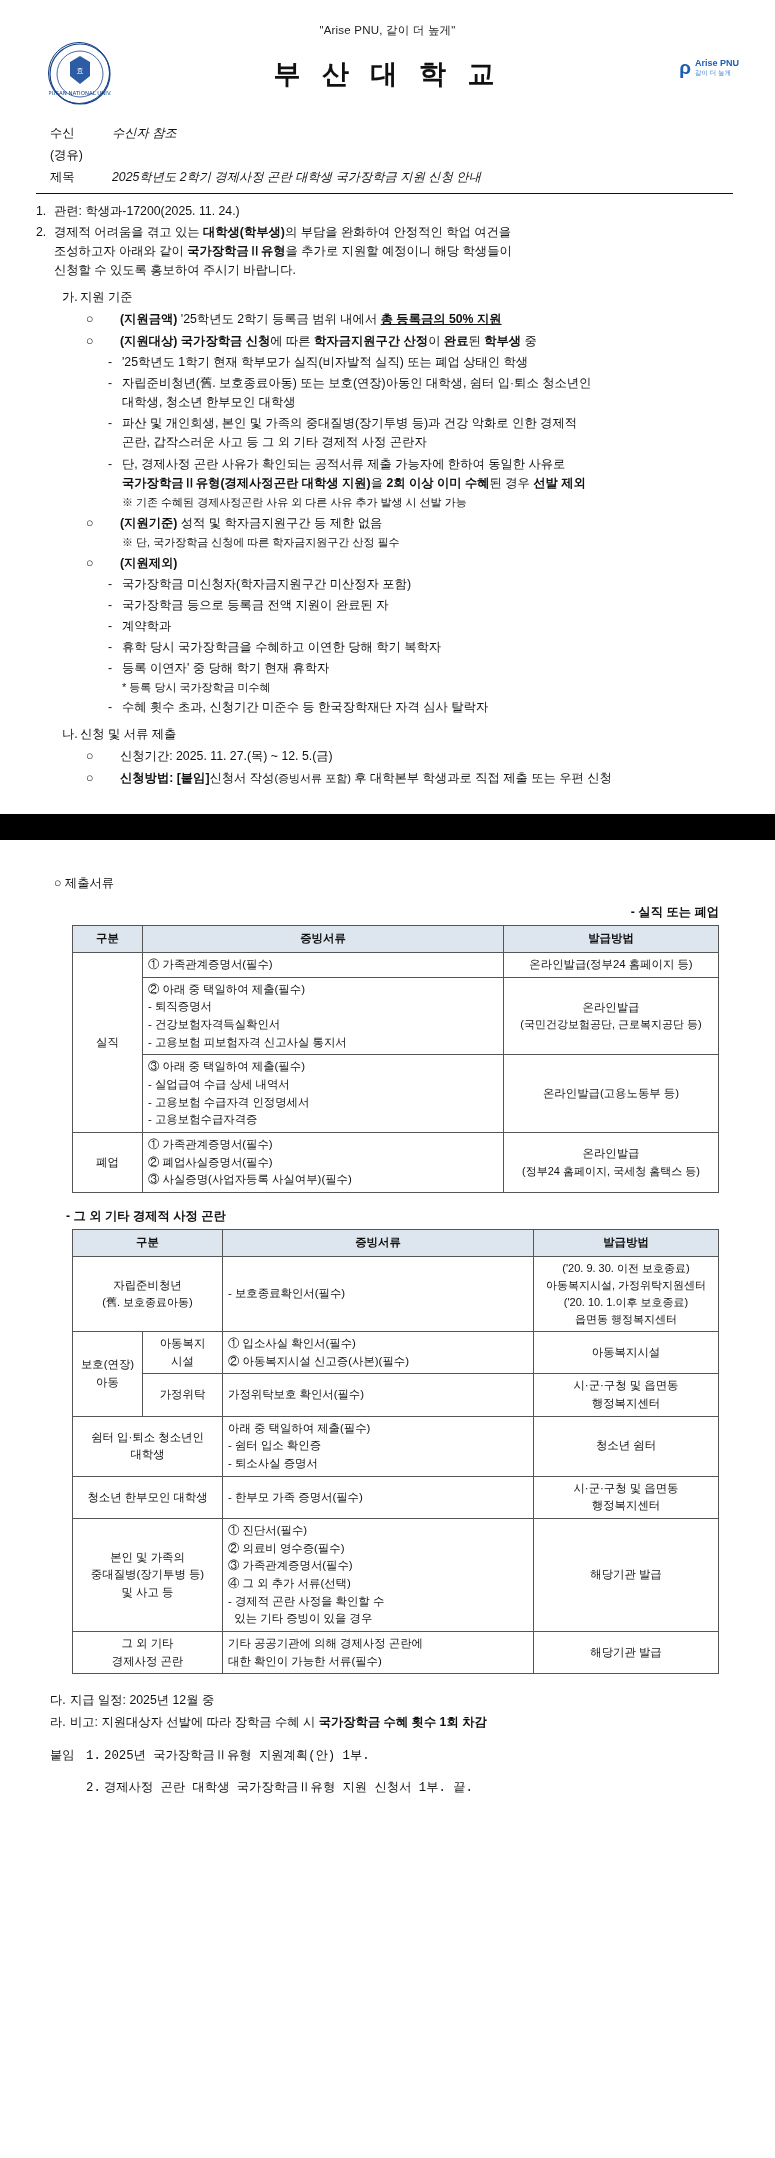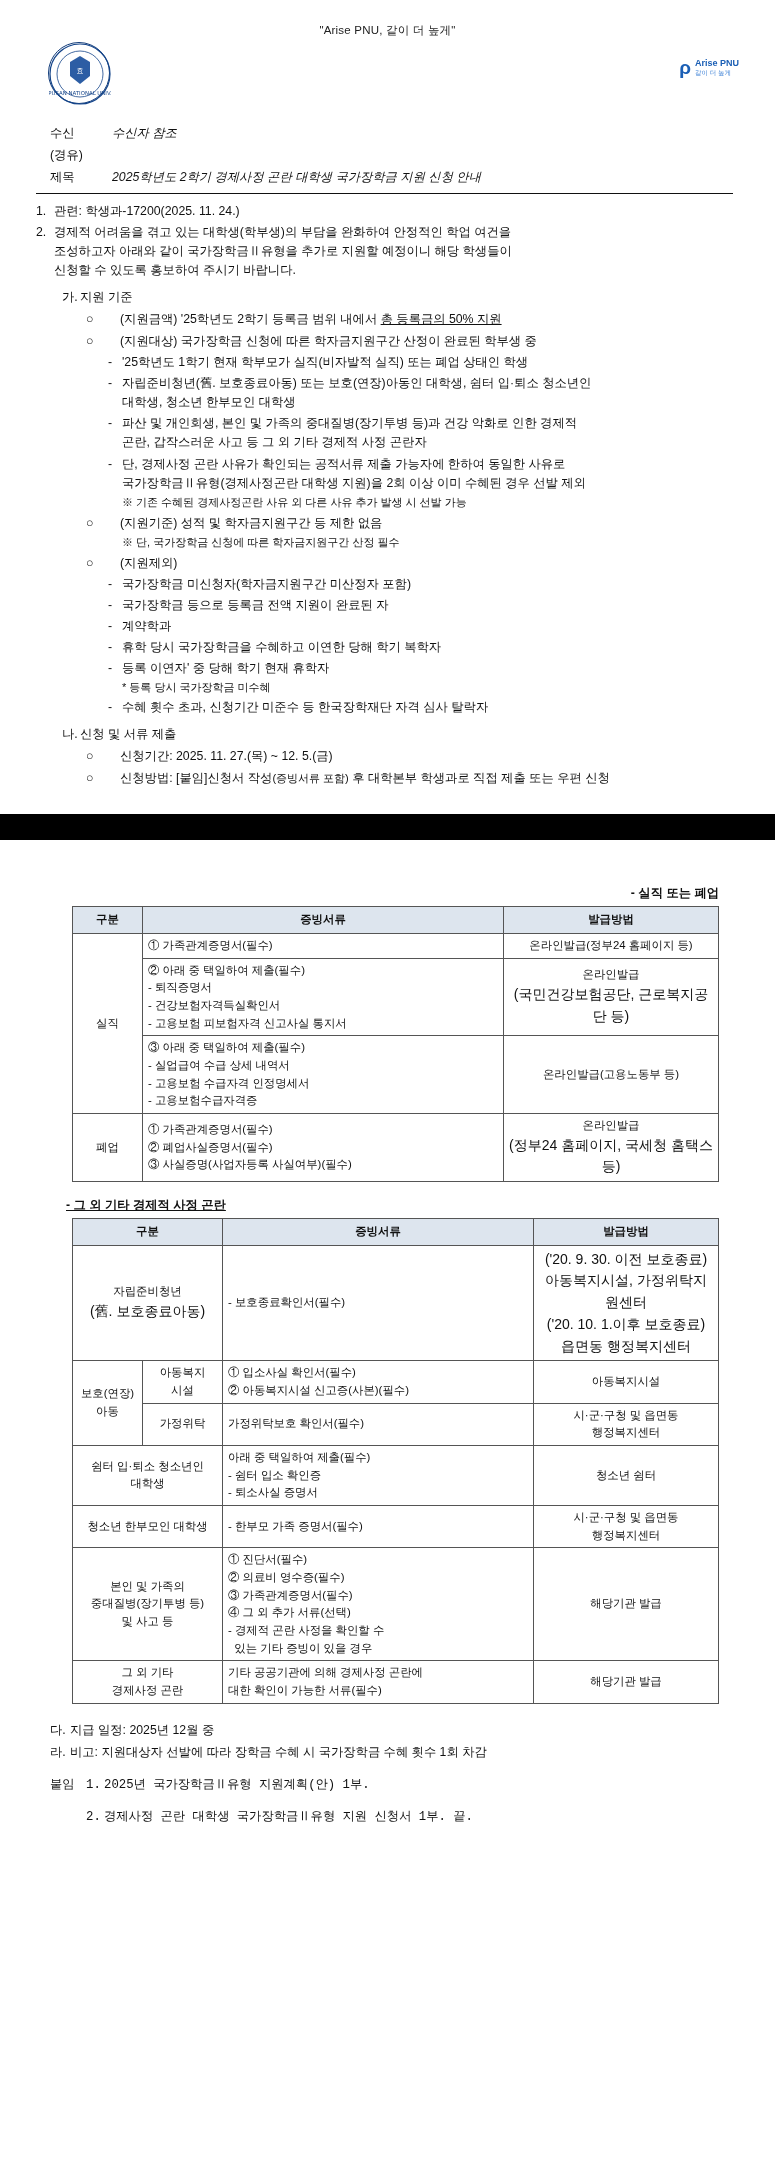--- a/index.html
+++ b/index.html
@@ -124,21 +124,21 @@
   }
   .lvl4 > .num { width: 14px; flex: none; }
   .lvl4 > .txt { flex: 1; }
 
   .note {
     margin-left: 86px;
     font-size: 11px;
     color: #111;
     margin-top: 1px;
   }
-  b, .b { font-weight: normal; }
+  b, .b { font-weight: bold; }
   .u { text-decoration: underline; }
   .sm { font-size: 11px; }
 
   
   .page-break {
     height: 26px;
     background: #000;
     margin: 26px 0 0 0;
   }
   .gap-after-break { height: 34px; }
@@ -156,21 +156,21 @@
     vertical-align: middle;
   }
   thead th {
     background: #dde5ee;
     text-align: center;
     font-weight: bold;
     padding: 4px 5px;
   }
   td.c { text-align: center; }
   .li { display: block; }
-  .tiny { font-size: 14px; }
+  .tiny { font-size: 11px; }
   .sub-head {
     margin: 10px 0 3px 0;
     font-weight: bold;
   }
 
   .footer {
     padding: 14px 42px 18px 50px;
   }
   .footer .f-row { display: flex; margin-top: 3px; }
   .footer .f-row .num { width: 20px; flex: none; }
@@ -191,20 +191,21 @@
       <div class="emblem-outer">
         <svg width="62" height="62" viewBox="0 0 62 62" style="position:absolute;left:0;top:0">
           <circle cx="31" cy="31" r="30" fill="none" stroke="#15458a" stroke-width="1.2"></circle>
           <circle cx="31" cy="31" r="23" fill="none" stroke="#15458a" stroke-width="0.8"></circle>
           <path d="M31 13 L41 19 L41 33 L31 41 L21 33 L21 19 Z" fill="#1a4f9c" opacity="0.92"></path>
           <text x="31" y="30" font-size="7" fill="#ffffff" text-anchor="middle" font-family="DejaVu Sans, sans-serif">효</text>
           <text x="31" y="52" font-size="5.4" fill="#15458a" text-anchor="middle" font-family="DejaVu Sans, sans-serif">PUSAN NATIONAL UNIV.</text>
         </svg>
       </div>
     </div>
+    <div class="univ-title">부 산 대 학 교</div>
     <div class="logo-right">
       <div class="logo-mark">ρ</div>
       <div class="logo-text">
         <div class="l1">Arise PNU</div>
         <div class="l2">같이 더 높게</div>
       </div>
     </div>
   </div>
 
   <div class="meta">
@@ -348,20 +349,23 @@
       </div>
     </div>
 
   </div>
 
   <div class="page-break"></div>
   <div class="gap-after-break"></div>
 
   <div class="tbl-wrap">
 
+    <div style="margin-left:-18px;">
+      <span>○ </span><span>제출서류</span>
+    </div>
     <div class="sub-head" style="margin-left:-6px;text-align:right;">- 실직 또는 폐업</div>
 
     <table>
       <thead>
         <tr>
           <th style="width:70px">구분</th>
           <th>증빙서류</th>
           <th style="width:215px">발급방법</th>
         </tr>
       </thead>
@@ -402,21 +406,21 @@
             <span class="li">③ 사실증명(사업자등록 사실여부)(필수)</span>
           </td>
           <td class="c">
             <span class="li">온라인발급</span>
             <span class="li tiny">(정부24 홈페이지, 국세청 홈택스 등)</span>
           </td>
         </tr>
       </tbody>
     </table>
 
-    <div class="sub-head" style="margin-left:-6px; margin-top:14px;text-decoration:underline;">- 그 외 기타 경제적 사정 곤란</div>
+    <div class="sub-head" style="margin-left:-6px; margin-top:14px;">- 그 외 기타 경제적 사정 곤란</div>
 
     <table>
       <thead>
         <tr>
           <th colspan="2" style="width:150px">구분</th>
           <th>증빙서류</th>
           <th style="width:185px">발급방법</th>
         </tr>
       </thead>
       <tbody>

